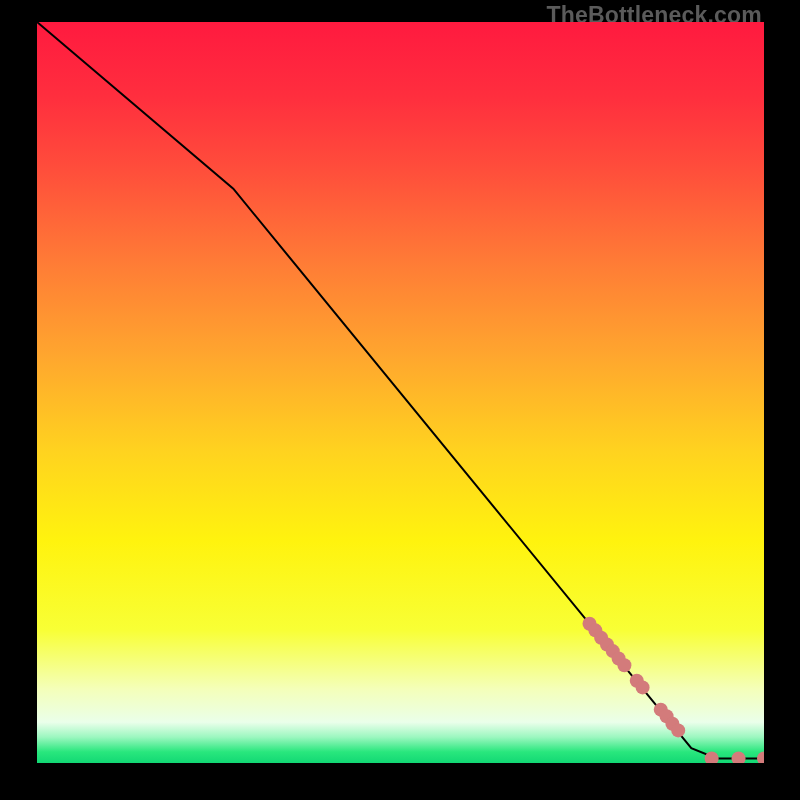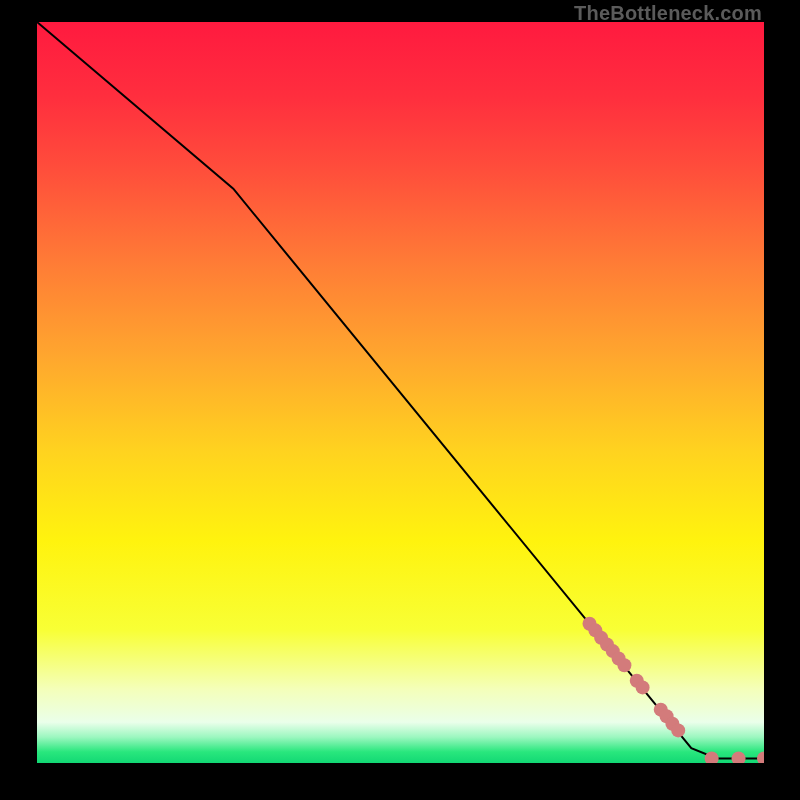--- a/index.html
+++ b/index.html
@@ -27,21 +27,21 @@
   .plot svg {
     display: block;
     width: 727px;
     height: 741px;
   }
   .attribution {
     position: absolute;
     top: 2px;
     right: 38px;
     color: #5b5b5b;
-    font-size: 20px;
+    font-size: 23px;
     font-weight: 600;
     letter-spacing: 0.2px;
   }
 </style>
 </head>
 <body>
 
 <div class="stage">
 
   <div class="attribution">TheBottleneck.com</div>

